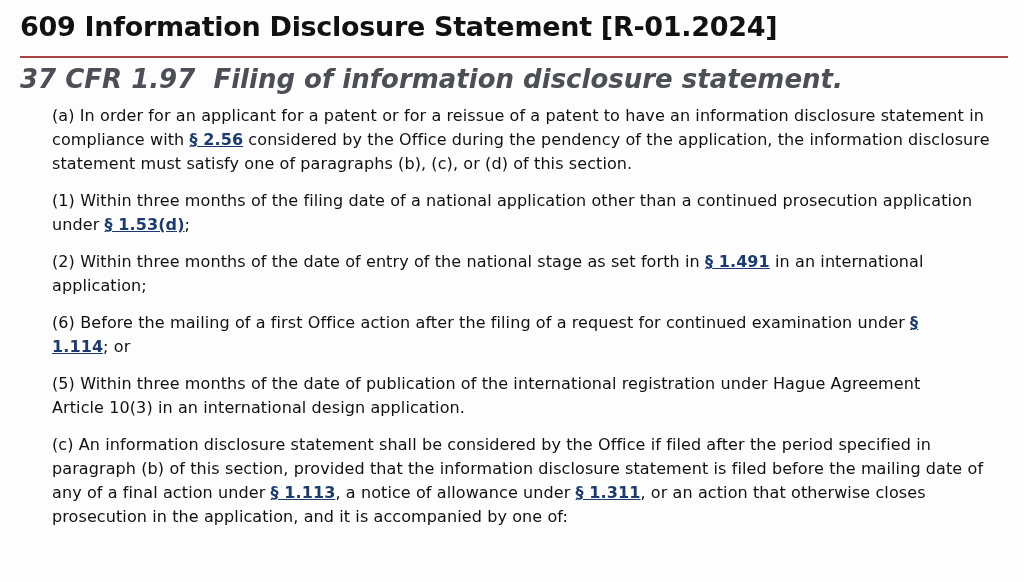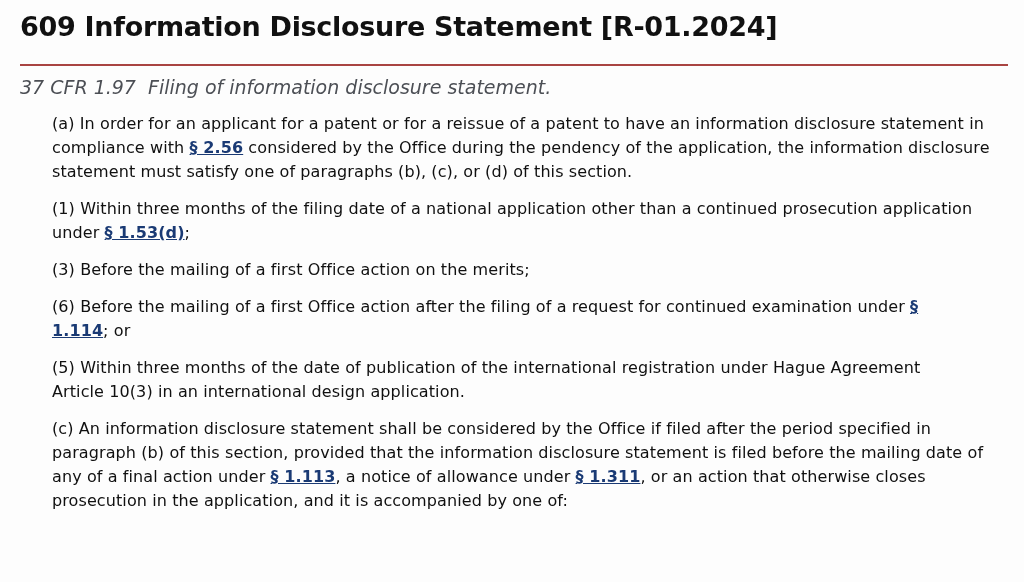--- a/index.html
+++ b/index.html
@@ -23,32 +23,32 @@
     padding: 10px 16px 0 20px;
     font-family: "DejaVu Sans", "Liberation Sans", sans-serif;
     overflow: hidden;
   }
   .doc-title {
     font-size: 27px;
     font-weight: bold;
     color: var(--title-color);
     letter-spacing: -0.3px;
     line-height: 34px;
-    margin-bottom: 20px;
+    margin-bottom: 12px;
     white-space: pre-wrap;
   }
   .title-rule {
     border: none;
     border-top: 2px solid var(--rule-color);
     margin: 0 0 7px 0;
     width: 988px;
   }
   .cfr-heading {
-    font-size: 19px;
-    font-weight: normal;
+    font-size: 26px;
+    font-weight: bold;
     font-style: italic;
     color: var(--h2-color);
     line-height: 29px;
     margin-bottom: 10px;
     white-space: pre-wrap;
   }
   .para {
     font-size: 16px;
     line-height: 24px;
     color: var(--body-color);
@@ -67,18 +67,18 @@
 </head>
 <body>
 
 <div class="page">
   <h1 class="doc-title">609 Information Disclosure Statement [R-01.2024]</h1>
   <hr class="title-rule">
   <h2 class="cfr-heading">37 CFR 1.97  Filing of information disclosure statement.</h2>
   <div>
       <p class="para indent-1"><span>(a) In order for an applicant for a patent or for a reissue of a patent to have an information disclosure statement in compliance with </span><a class="reflink">§ 2.56</a><span> considered by the Office during the pendency of the application, the information disclosure statement must satisfy one of paragraphs (b), (c), or (d) of this section.</span></p>
       <p class="para indent-2"><span>(1) Within three months of the filing date of a national application other than a continued prosecution application under </span><a class="reflink">§ 1.53(d)</a><span>;</span></p>
-      <p class="para indent-2"><span>(3) Before the mailing of a first Office action on the merits;</span></p>
+      <p class="para indent-2"><span>(2) Within three months of the date of entry of the national stage as set forth in </span><a class="reflink">§ 1.491</a><span> in an international application;</span></p>
       <p class="para indent-2"><span>(6) Before the mailing of a first Office action after the filing of a request for continued examination under </span><a class="reflink">§ 1.114</a><span>; or</span></p>
       <p class="para indent-2"><span>(5) Within three months of the date of publication of the international registration under Hague Agreement Article 10(3) in an international design application.</span></p>
       <p class="para indent-1"><span>(c) An information disclosure statement shall be considered by the Office if filed after the period specified in paragraph (b) of this section, provided that the information disclosure statement is filed before the mailing date of any of a final action under </span><a class="reflink">§ 1.113</a><span>, a notice of allowance under </span><a class="reflink">§ 1.311</a><span>, or an action that otherwise closes prosecution in the application, and it is accompanied by one of:</span></p>
     </div>
 </div>
 
 </body></html>

